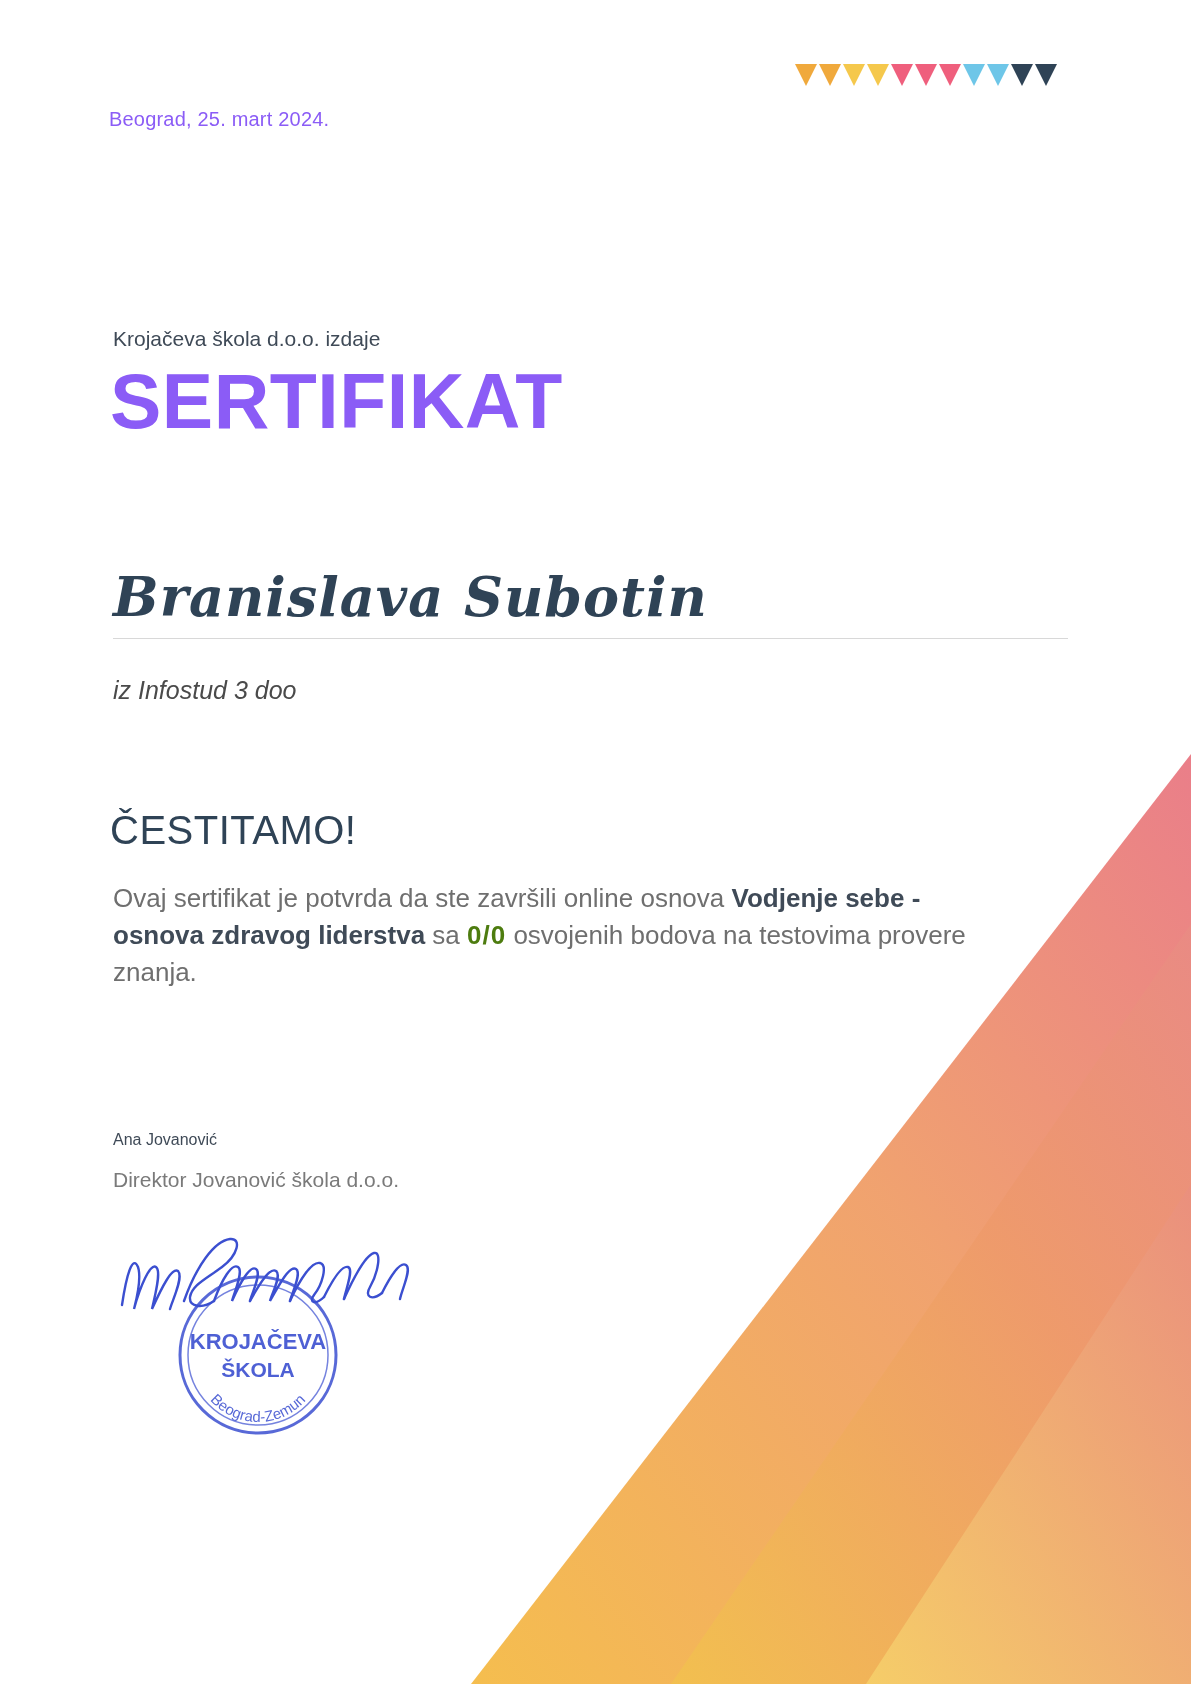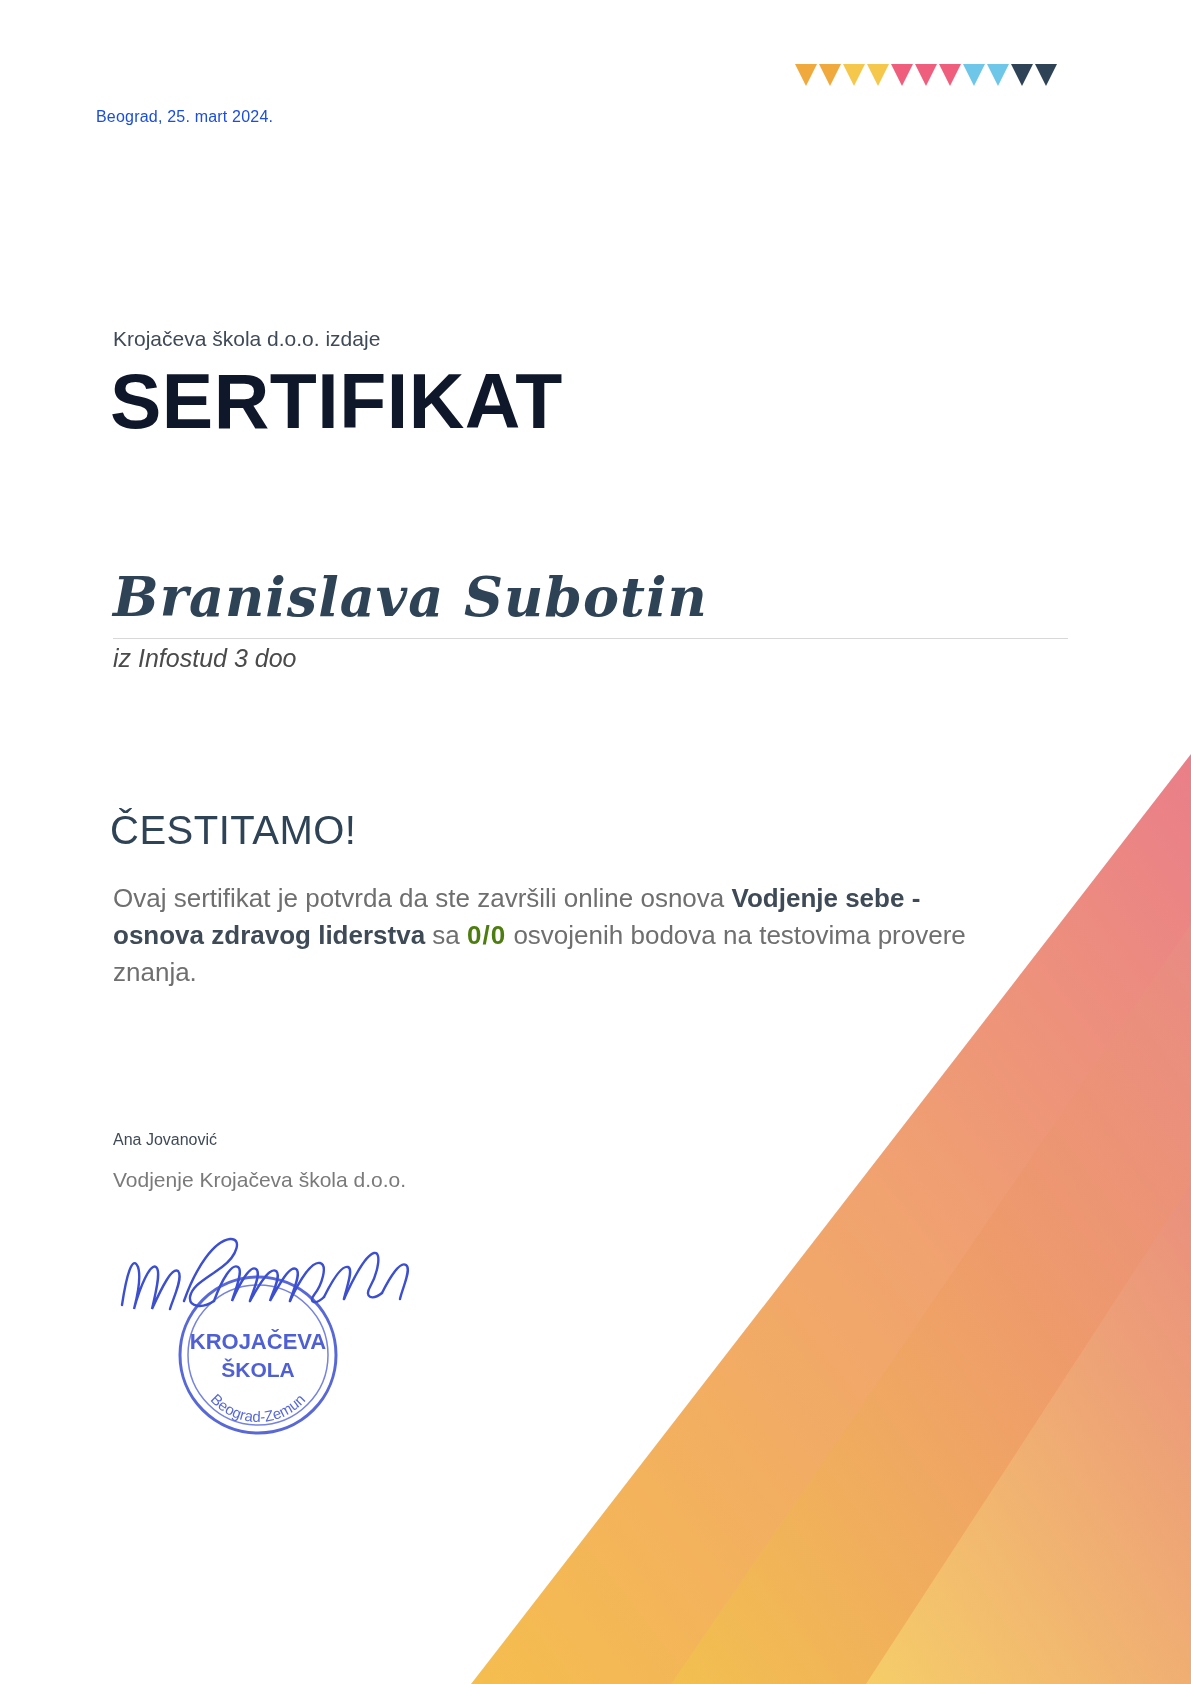--- a/index.html
+++ b/index.html
@@ -22,24 +22,24 @@
     right: 0;
     bottom: 0;
     width: 720px;
     height: 930px;
     pointer-events: none;
   }
 
   
   .date {
     position: absolute;
-    left: 96px;
+    left: 109px;
     top: 108px;
-    font-size: 16px;
-    color: #1d4ed8;
+    font-size: 20px;
+    color: #8b5cf6;
     letter-spacing: 0.2px;
   }
   .logo {
     position: absolute;
     right: 100px;
     top: 55px;
     width: 330px;
     text-align: center;
   }
   .logo-text {
@@ -64,21 +64,21 @@
     top: 327px;
     font-size: 21px;
     color: #3f4a57;
   }
   .title {
     position: absolute;
     left: 110px;
     top: 357px;
     font-size: 77px;
     font-weight: bold;
-    color: #0f172a;
+    color: #8b5cf6;
     letter-spacing: 0.5px;
   }
 
   .recipient {
     position: absolute;
     left: 113px;
     top: 565px;
     font-size: 54px;
     color: #2f4356;
     font-family: "DejaVu Serif", serif;
@@ -90,21 +90,21 @@
     position: absolute;
     left: 113px;
     top: 638px;
     width: 955px;
     height: 1px;
     background: #d8d8d8;
   }
   .company {
     position: absolute;
     left: 113px;
-    top: 644px;
+    top: 676px;
     font-size: 25px;
     font-style: italic;
     color: #4a4a4a;
   }
 
   .congrats {
     position: absolute;
     left: 110px;
     top: 808px;
     font-size: 40px;
@@ -208,21 +208,21 @@
 <div class="recipient-rule"></div>
 <div class="company">iz Infostud 3 doo</div>
 
 <div class="congrats">ČESTITAMO!</div>
 
 <div class="paragraph">
   <span>Ovaj sertifikat je potvrda da ste završili online osnova </span><b>Vodjenje sebe - osnova zdravog liderstva</b><span> sa </span><span class="score">0/0</span><span> osvojenih bodova na testovima provere znanja.</span>
 </div>
 
 <div class="sign-name">Ana Jovanović</div>
-<div class="sign-role">Vodjenje Krojačeva škola d.o.o.</div>
+<div class="sign-role">Direktor Jovanović škola d.o.o.</div>
 
 <svg class="signature" viewBox="0 0 320 230">
 
   <g fill="none" stroke="#3b4fd0" stroke-width="2.4" stroke-linecap="round">
     <path d="M12 100 C18 60, 24 52, 28 62 C32 74, 26 96, 24 104 C30 82, 40 58, 46 62 C52 66, 44 94, 42 104 C52 82, 62 62, 68 66 C74 72, 62 96, 60 104"></path>
     <path d="M74 96 C86 62, 104 36, 120 34 C132 33, 128 50, 112 62 C96 74, 82 80, 80 92 C79 102, 92 104, 104 96"></path>
     <path d="M104 96 C112 74, 122 58, 128 62 C134 66, 124 88, 122 96 C130 78, 140 60, 146 64 C152 68, 142 88, 140 96"></path>
     <path d="M140 96 C150 78, 160 62, 166 66 C172 70, 162 88, 160 96 C170 78, 180 60, 186 64 C192 68, 182 88, 180 96"></path>
     <path d="M180 96 C190 74, 202 56, 210 58 C218 60, 212 80, 204 90 C198 98, 206 100, 214 92"></path>
     <path d="M214 92 C222 76, 232 60, 238 62 C244 64, 236 84, 234 94"></path>

